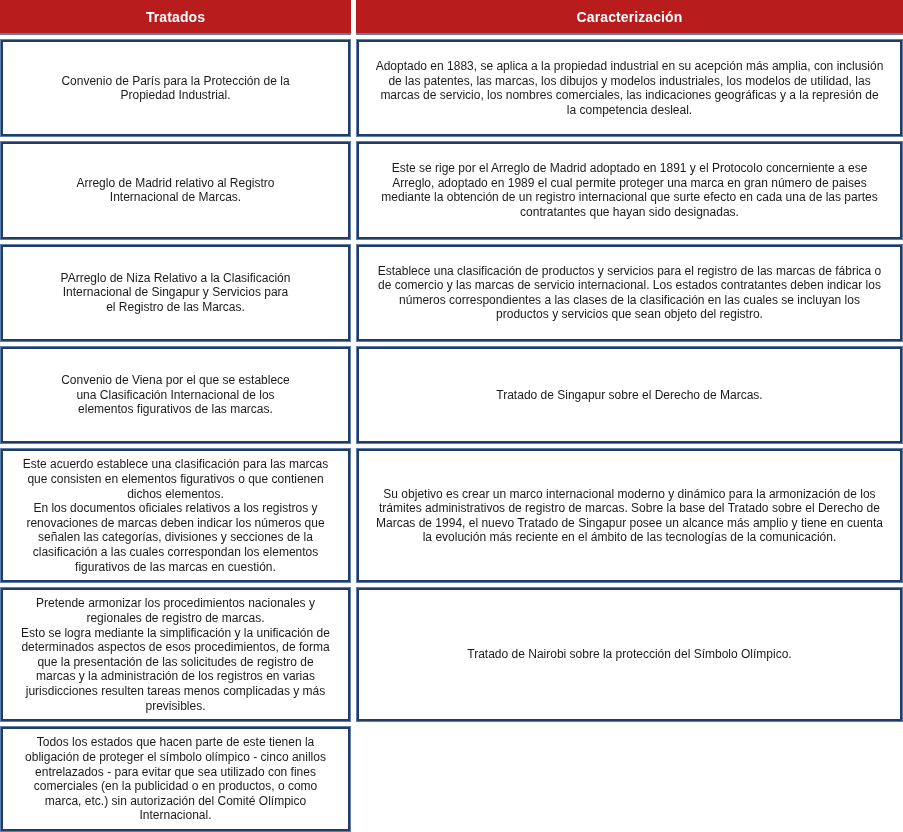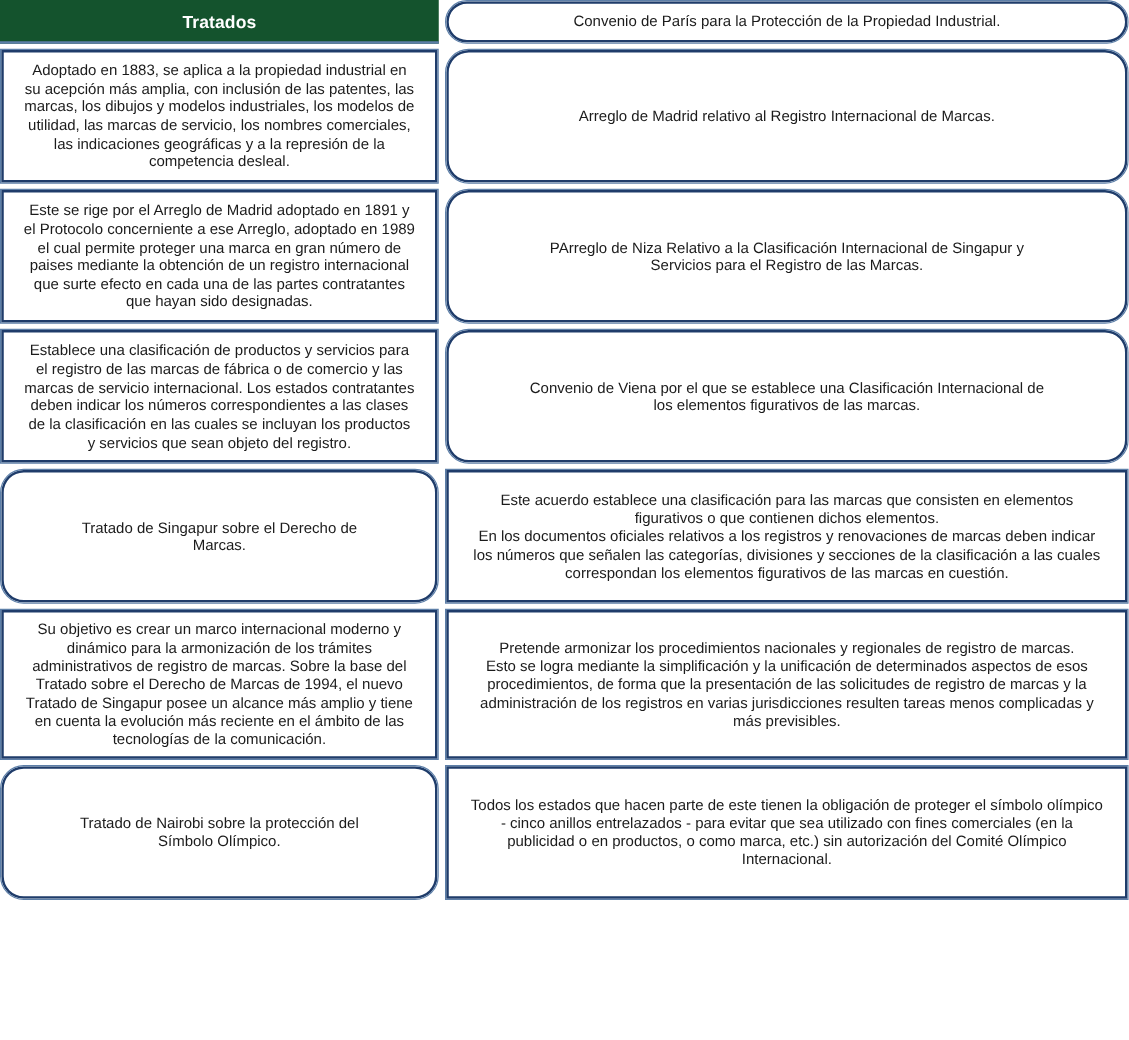--- a/index.html
+++ b/index.html
@@ -13,21 +13,21 @@
     width: 903px;
     height: 832px;
     display: grid;
     grid-template-columns: 351px 547px;
     grid-template-rows: 35px repeat(7, 1fr);
     column-gap: 5px;
     row-gap: 4px;
   }
   .hcell {
     box-sizing: border-box;
-    background: #14532d;
+    background: #b91c1c;
     border-bottom: 2px solid #5d7fa8;
     display: flex;
     align-items: center;
     justify-content: center;
     color: #ffffff;
     font-size: 14px;
     font-weight: bold;
     letter-spacing: 0.1px;
   }
   .cell {
@@ -36,31 +36,34 @@
     border: 1px solid #5d7fa8;           
     box-shadow: inset 0 0 0 2px #1f3c6a; 
     display: flex;
     align-items: center;
     justify-content: center;
     text-align: center;
     color: #1b1b1b;
     font-size: 12px;
     line-height: 1.22;
   }
-  .cell.left  { padding: 8px 58px; border-radius: 19px; }
+  .cell.left  { padding: 8px 58px; }
   .cell.right { padding: 8px 18px; }
   .cell span  { white-space: pre-line; }
 </style>
 </head>
 <body>
 
 <div class="table">
 
   <div class="hcell">
     <span>Tratados</span>
+  </div>
+  <div class="hcell">
+    <span>Caracterización</span>
   </div>
 
   <div class="cell left">
     <span>Convenio de París para la Protección de la Propiedad Industrial.</span>
   </div>
   <div class="cell right">
     <span>Adoptado en 1883, se aplica a la propiedad industrial en su acepción más amplia, con inclusión de las patentes, las marcas, los dibujos y modelos industriales, los modelos de utilidad, las marcas de servicio, los nombres comerciales, las indicaciones geográficas y a la represión de la competencia desleal.</span>
   </div>
 
   <div class="cell left">

